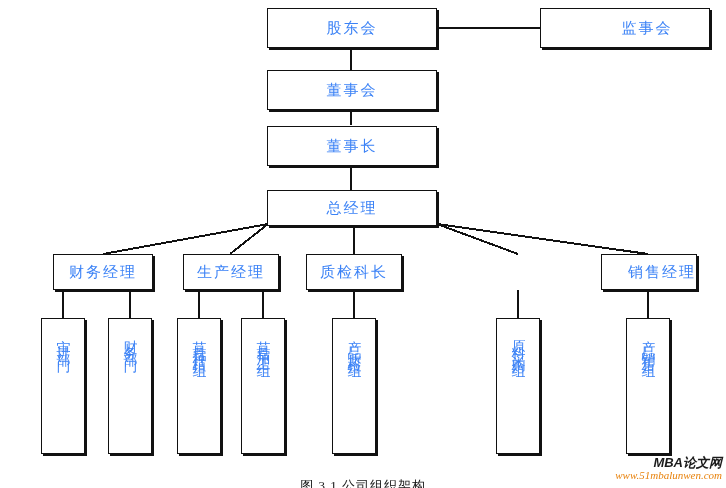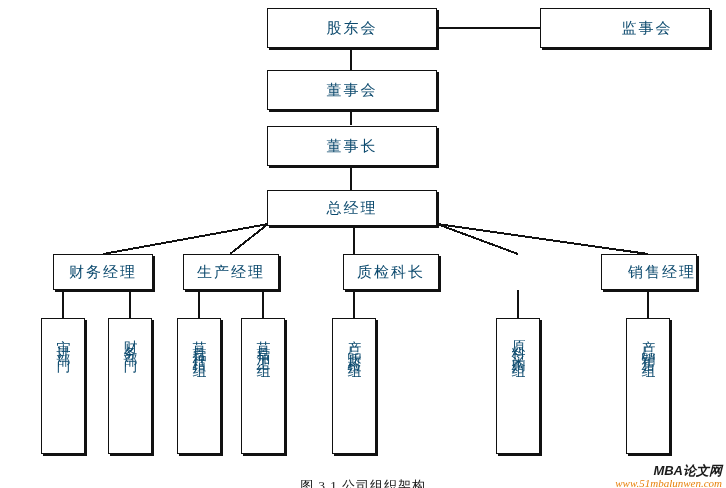--- a/index.html
+++ b/index.html
@@ -42,21 +42,21 @@
     display: flex;
     align-items: center;
     justify-content: center;
     z-index: 3;
   }
   .node .label {
     font-size: 15px;
     letter-spacing: 2px;
     line-height: 1;
     white-space: nowrap;
-    color: #0c4a6e;
+    color: #3b82f6;
   }
 
   
   .node.vertical {
     align-items: flex-start;
     padding-top: 10px;
   }
   .node.vertical .label {
     writing-mode: vertical-rl;
     text-orientation: upright;
@@ -88,21 +88,20 @@
     z-index: 5;
   }
   #watermark .wm-top {
     display: block;
     font-family: "Liberation Sans", sans-serif;
     font-weight: bold;
     font-style: italic;
     font-size: 13px;
     color: #1b1b1b;
     letter-spacing: 0px;
-    margin-top: 8px;
   }
   #watermark .wm-bot {
     display: block;
     font-family: Liberation Serif, serif;
     font-style: italic;
     font-size: 11px;
     color: #e8820c;
     letter-spacing: 0px;
   }
 </style>
@@ -167,21 +166,21 @@
   </div>
 
   <div class="node" style="left:53px; top:254px; width:100px; height:36px;">
     <span class="label">财务经理</span>
   </div>
 
   <div class="node" style="left:183px; top:254px; width:96px; height:36px;">
     <span class="label">生产经理</span>
   </div>
 
-  <div class="node" style="left:306px; top:254px; width:96px; height:36px;margin-left:37px;">
+  <div class="node" style="left:306px; top:254px; width:96px; height:36px;">
     <span class="label">质检科长</span>
   </div>
 
 
   <div class="node" style="left:601px; top:254px; width:96px; height:36px;justify-content:flex-end;">
     <span class="label">销售经理</span>
   </div>
 
   <div class="node vertical" style="left:41px; top:318px; width:44px; height:136px;">
     <span class="label">审计部门</span>

